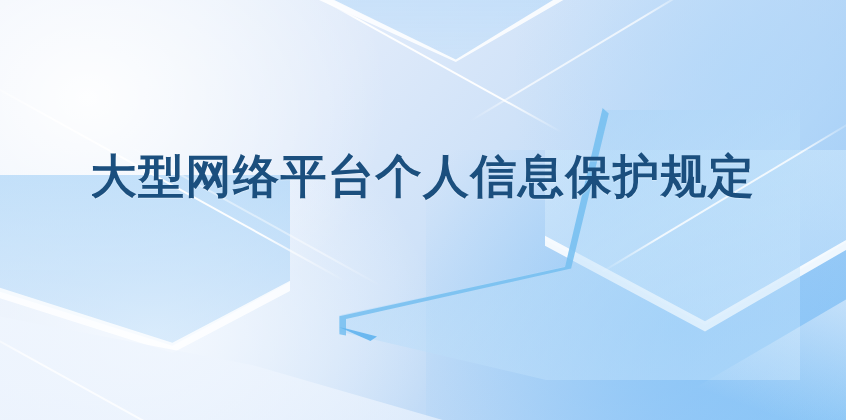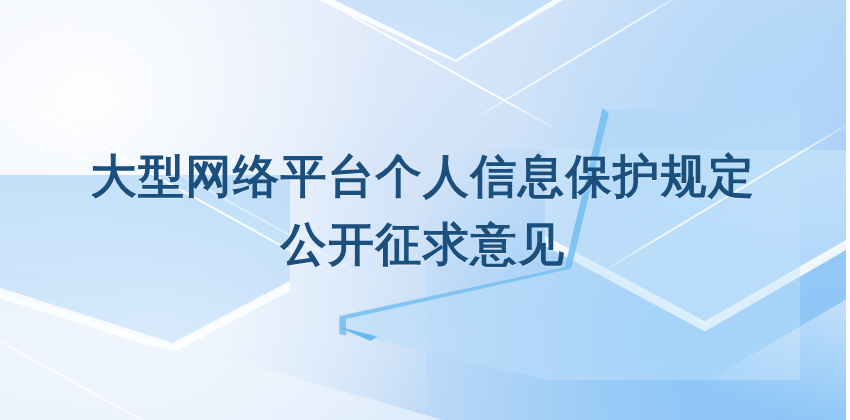--- a/index.html
+++ b/index.html
@@ -200,16 +200,15 @@
 
   <div class="streak s1"></div>
   <div class="streak s2"></div>
   <div class="streak s3"></div>
   <div class="streak s4"></div>
   <div class="streak s5"></div>
   <div class="streak s6"></div>
 
   <div class="title-block">
     <div class="title-line">大型网络平台个人信息保护规定</div>
-    <div class="title-line">公开征求意见</div>
   </div>
 
 </div>
 
 </body></html>

